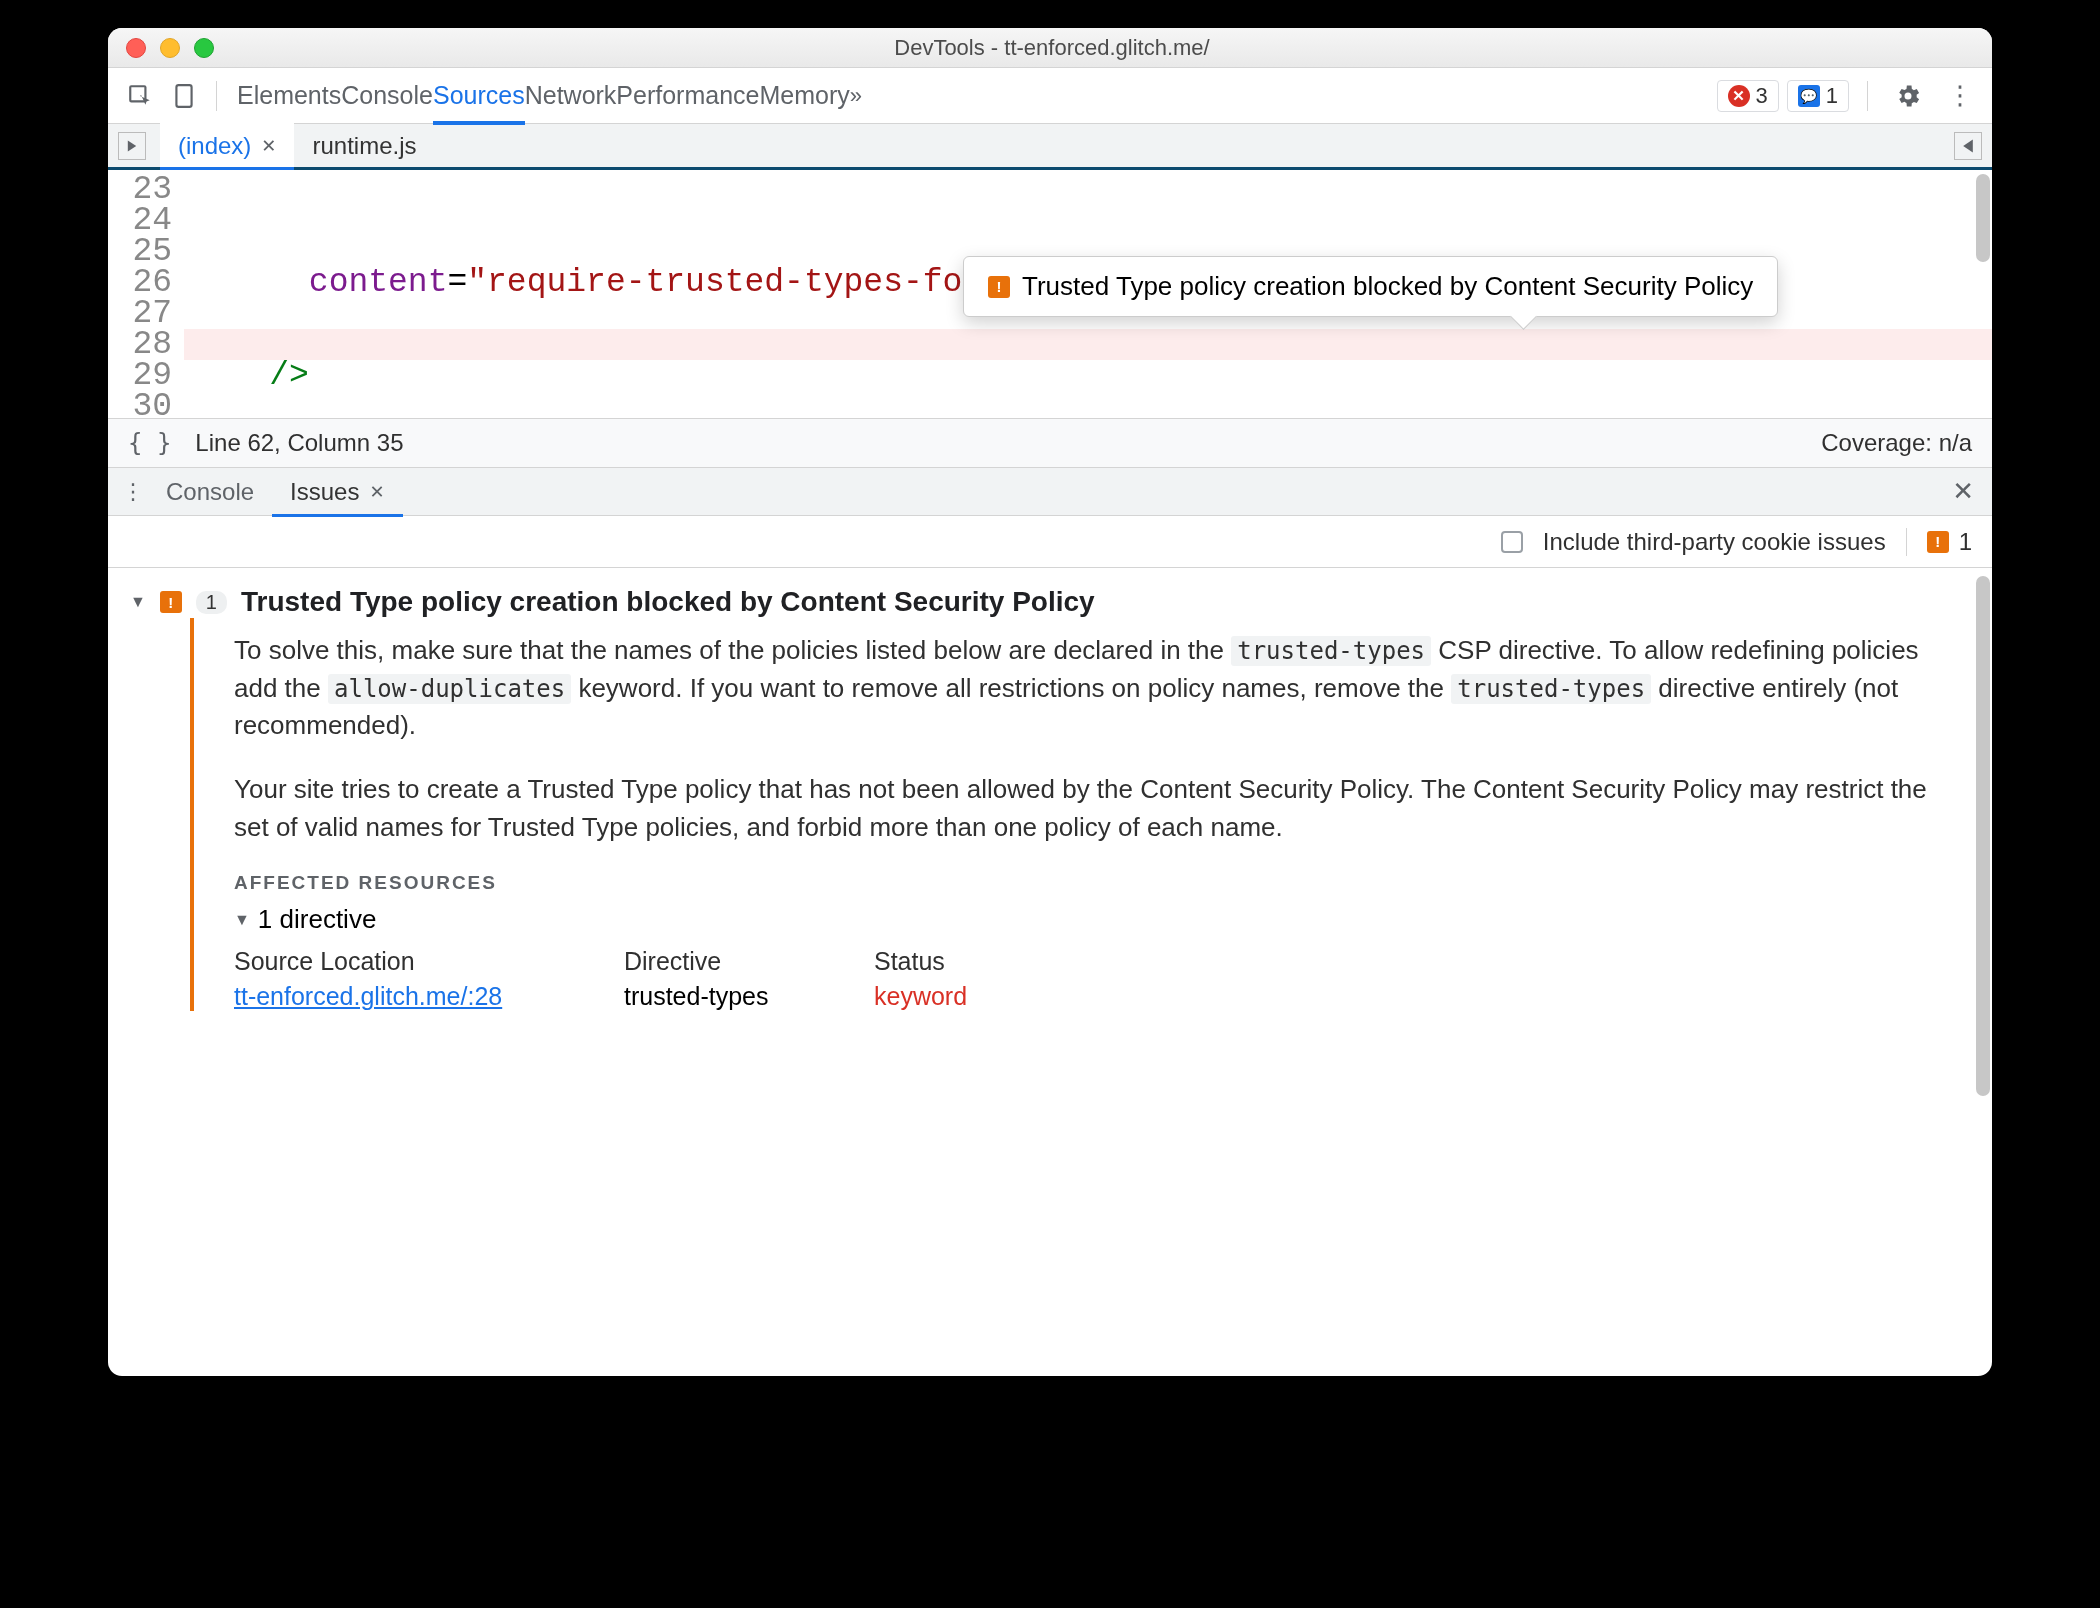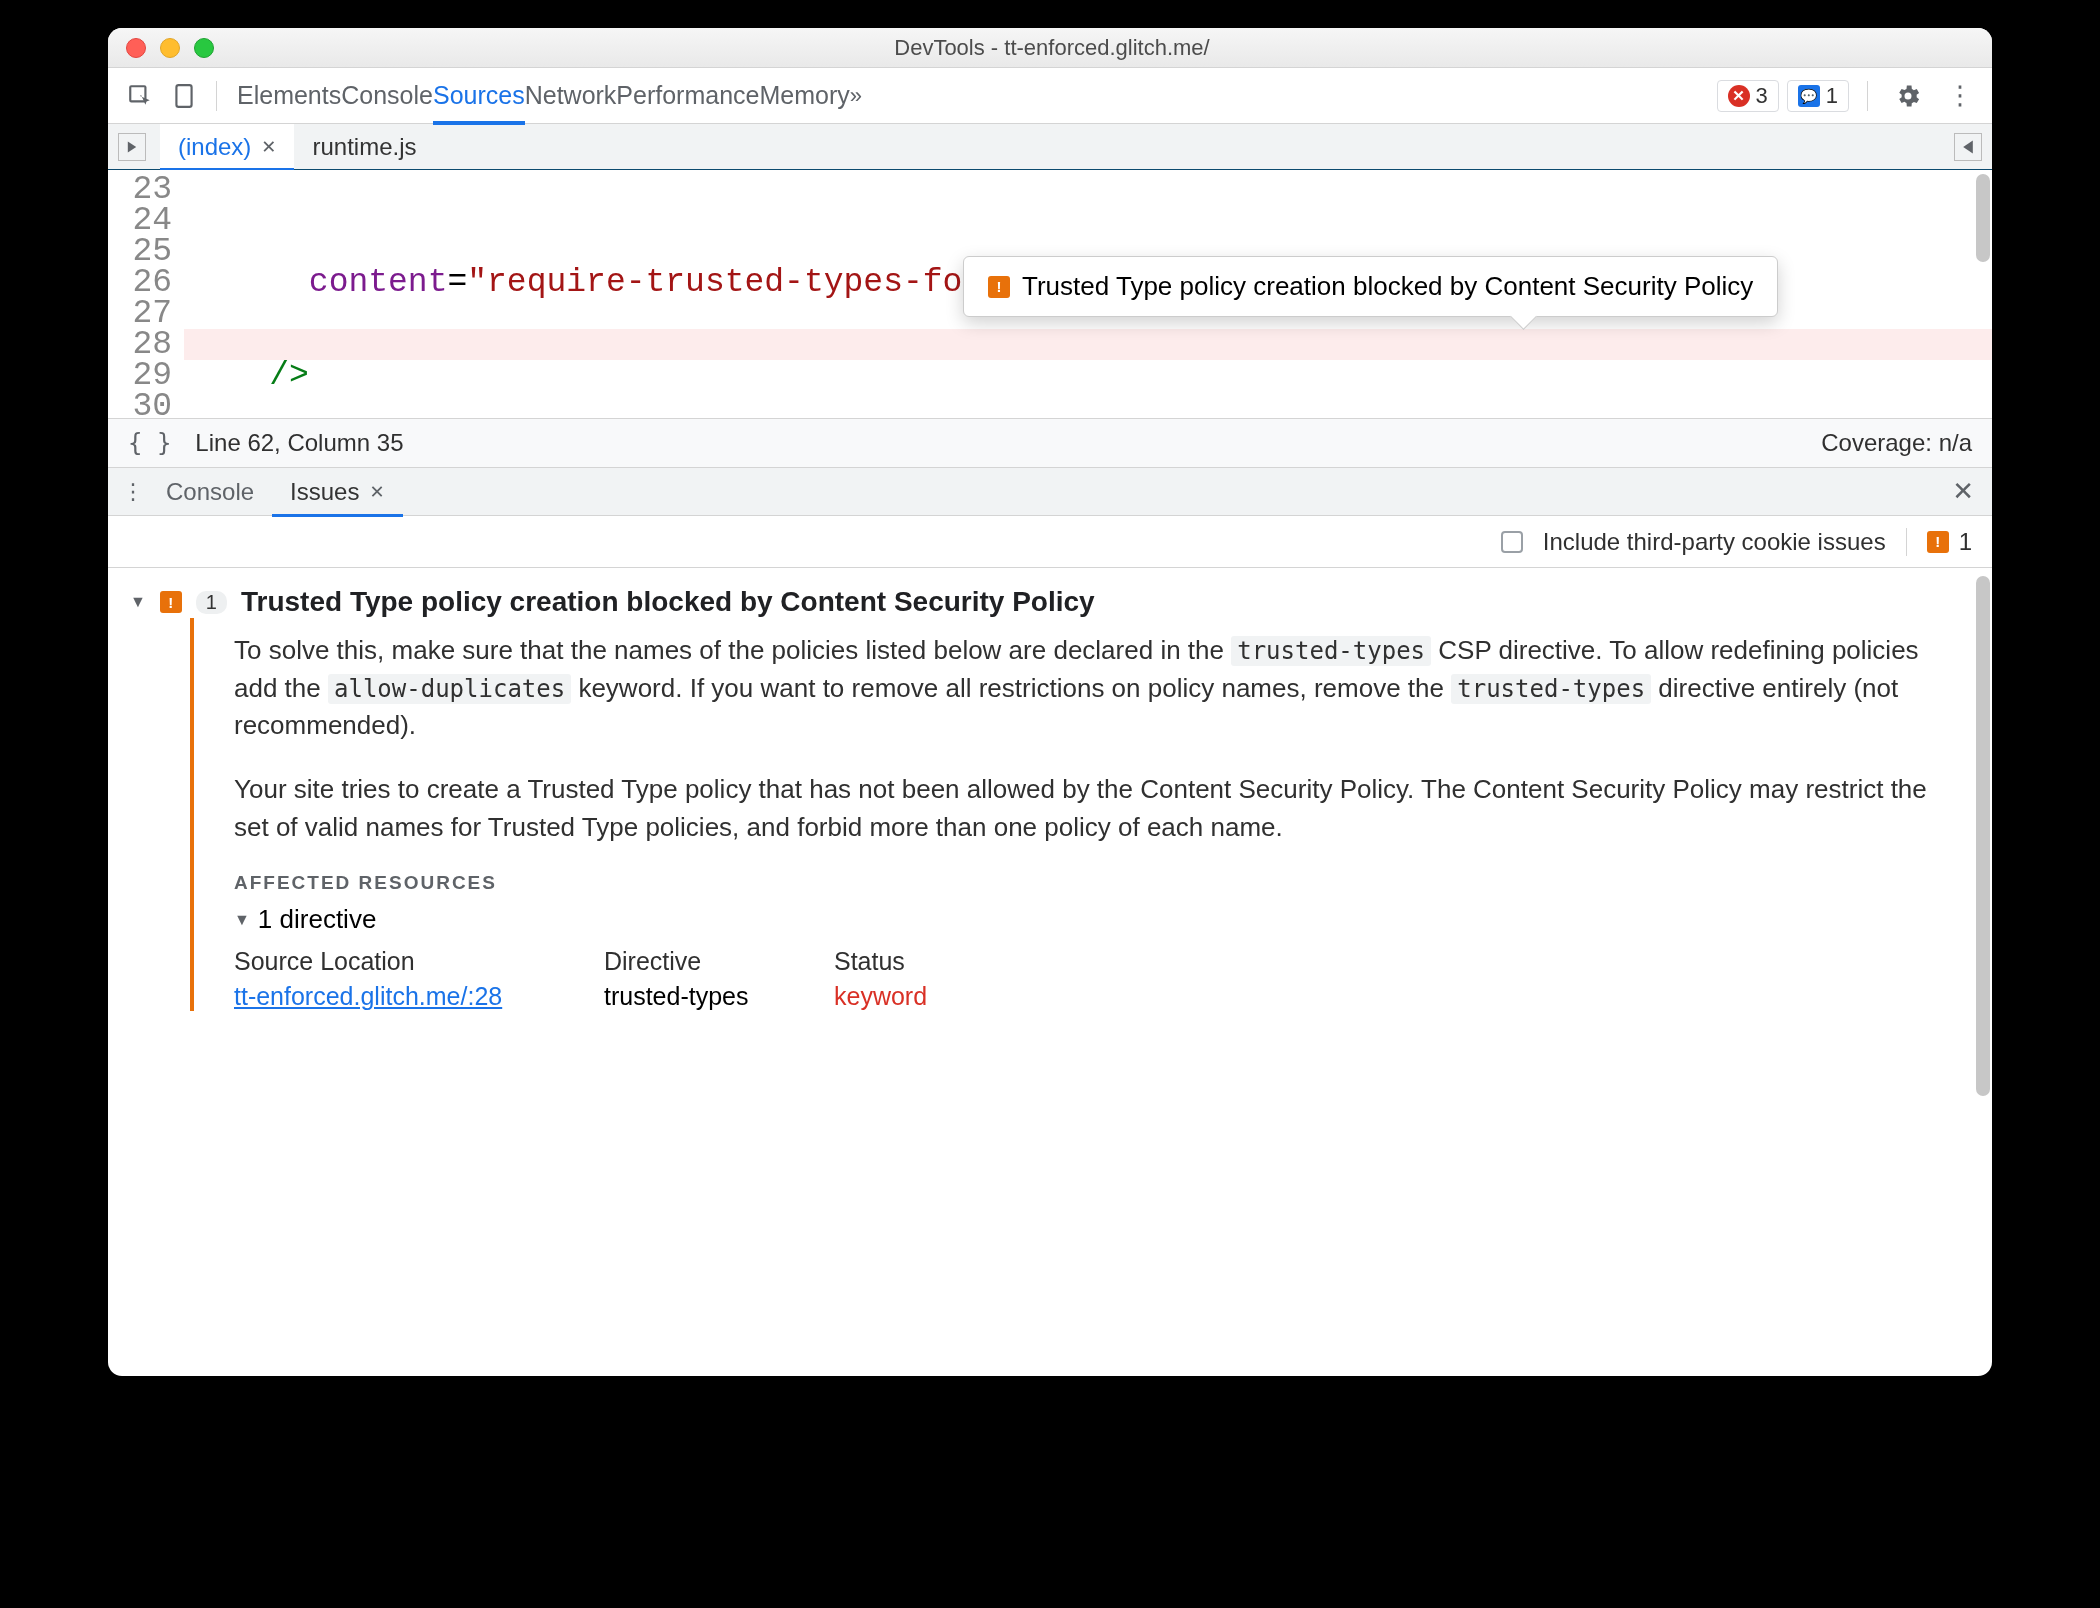--- a/index.html
+++ b/index.html
@@ -25,21 +25,21 @@
   .tabsrow { display:flex; align-items:center; margin-left:10px; }
   .mtab { font-size:25px; color:#5f6368; height:56px; display:flex; align-items:center; cursor:pointer; position:relative;}
   .mtab.active { color:#1a73e8; }
   .mtab.active::after { content:""; position:absolute; left:0; right:0; bottom:-1px; height:4px; background:#1a73e8; }
   .rightcluster { margin-left:auto; display:flex; align-items:center; gap:8px;}
   .pill { display:flex; align-items:center; gap:6px; border:1px solid #dadce0; border-radius:4px; padding:2px 10px; font-size:22px; color:#333; cursor:pointer;}
   .errcircle { width:22px; height:22px; border-radius:50%; background:#d93025; color:#fff; display:flex; align-items:center; justify-content:center; font-size:15px; font-weight:bold;}
   .msgicon { width:22px; height:22px; background:#1a73e8; color:#fff; border-radius:3px; display:flex; align-items:center; justify-content:center; font-size:14px;}
   .gear, .dots, .chev { color:#5f6368; }
   
-  .subtb { height:46px; border-bottom:1px solid #0c4a6e; display:flex; align-items:center; padding:0 10px; background:#f1f3f4;}
+  .subtb { height:46px; border-bottom:3px solid #0c4a6e; display:flex; align-items:center; padding:0 10px; background:#f1f3f4;}
   .ftabs { display:flex; align-items:center; margin-left:14px; gap:0;}
   .ftab { font-size:24px; color:#333; padding:0 18px; height:46px; display:flex; align-items:center; gap:10px; cursor:pointer; position:relative;}
   .ftab.active { background:#fff; color:#1a73e8;}
   .ftab.active::after { content:""; position:absolute; left:0; right:0; bottom:-1px; height:3px; background:#1a73e8;}
   .xsm { color:#5f6368; font-size:18px;}
   .rightpane-icon { margin-left:auto; border:1px solid #bbb; width:28px; height:28px; display:flex; align-items:center; justify-content:center;}
   
   .codewrap { position:relative; height:248px; background:#fff; }
   .codearea { display:flex; font-family: Liberation Mono, monospace; font-size:33px; line-height:31px; height:100%; overflow:hidden;}
   .gutter { width:76px; text-align:right; color:#888; padding-right:12px; padding-top:4px; user-select:none;}
@@ -77,21 +77,21 @@
   .issuescroll { position:absolute; right:2px; top:8px; width:14px; height:520px; background:#c7c7c7; border-radius:7px;}
   .issue { padding:18px 30px 0 22px; }
   .issuehead { display:flex; align-items:center; gap:14px; font-size:28px; font-weight:600; color:#202124;}
   .tri { color:#5f6368; font-size:16px;}
   .countpill { background:#eef0f1; border-radius:10px; padding:0 10px; font-size:20px; color:#333; font-weight:500;}
   .issuecontent { margin-left:60px; border-left:4px solid #e8710a; padding:14px 30px 0 40px;}
   .issuecontent p { font-size:26px; color:#303030; margin-bottom:26px; line-height:1.45;}
   code.inline { font-family:Menlo,monospace; background:#f1f3f4; padding:1px 6px; font-size:24px; border-radius:3px;}
   .sect { font-size:19px; letter-spacing:2px; color:#5f6368; font-weight:600; margin:18px 0 10px;}
   .subhead { display:flex; align-items:center; gap:8px; font-size:26px; margin:8px 0 12px;}
-  .tbl { display:grid; grid-template-columns:370px 230px 180px; font-size:25px;}
+  .tbl { display:grid; grid-template-columns:370px 230px 180px; column-gap:20px; font-size:25px;}
   .tbl .th { color:#303030; font-weight:500; padding-bottom:6px;}
   .link { color:#1a73e8; text-decoration:underline; cursor:pointer;}
   .blocked { color:#d93025;}
   svg { display:block; }
 </style>
 </head>
 <body>
 <div class="stage">
 <div class="window">
 

